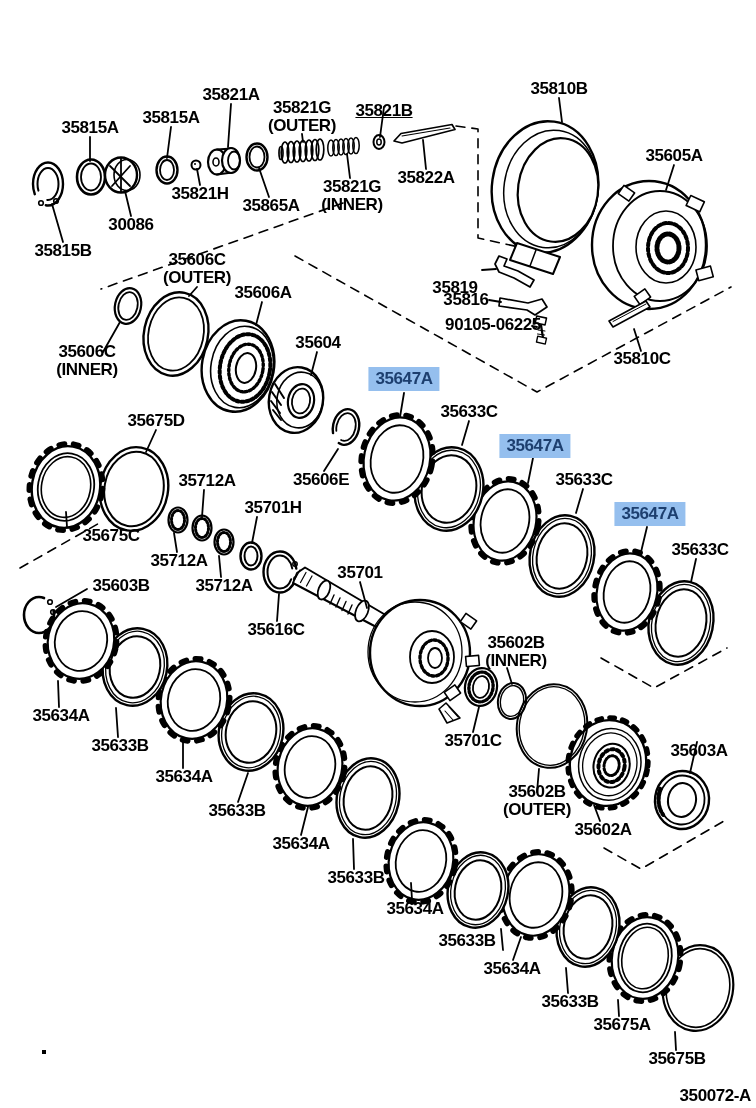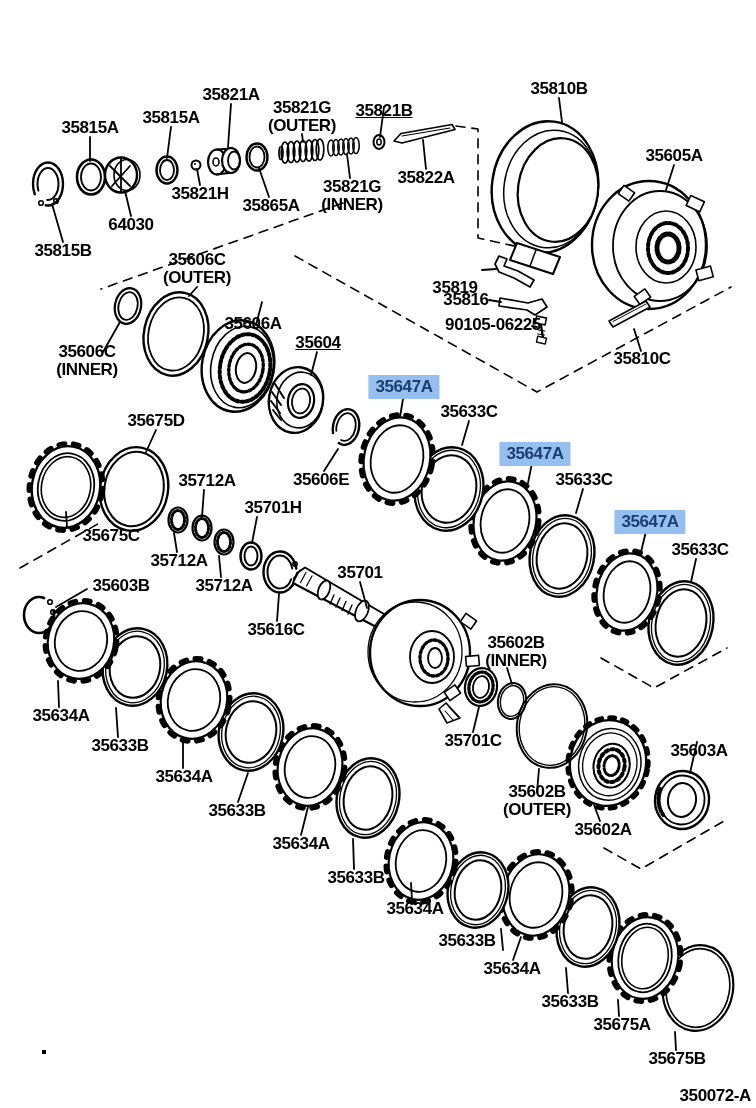--- a/index.html
+++ b/index.html
@@ -4,21 +4,21 @@
 <style>
   html,body{margin:0;padding:0;background:#fff;}
   .stage{position:relative;width:756px;height:1108px;background:#fff;overflow:hidden;
          font-family:"Liberation Sans",sans-serif;}
   .artwork{position:absolute;left:0;top:0;z-index:1;}
   .labels-layer{position:absolute;left:0;top:0;width:756px;height:1108px;z-index:2;}
   .part-label{position:absolute;transform:translate(-50%,-50%);
       font-weight:700;font-size:17px;line-height:18px;letter-spacing:-0.4px;
       color:#000;text-align:center;white-space:nowrap;}
   .part-label.highlighted{background:var(--hl-bg,#95bfee);color:var(--hl-text,#1d3f6f);
-      padding:3px 7px;margin-top:8px;}
+      padding:3px 7px;}
   .diagram-code{position:absolute;right:5px;top:1086px;font-weight:700;font-size:17px;
       letter-spacing:-0.4px;color:#000;}
   .stray-dot{position:absolute;left:42px;top:1050px;width:4px;height:4px;background:#000;}
 </style>
 </head>
 <body>
 
 <div class="stage">
 
   <svg class="artwork" width="756" height="1108" viewBox="0 0 756 1108" stroke="#000" fill="none" stroke-linecap="round" stroke-linejoin="round">
@@ -422,49 +422,49 @@
         <div class="lbl-line">35821G</div>
         <div class="lbl-line">(INNER)</div>
       </div>
       <div class="part-label" style="left: 200px; top: 194px;">
         <div class="lbl-line">35821H</div>
       </div>
       <div class="part-label" style="left: 271px; top: 206px;">
         <div class="lbl-line">35865A</div>
       </div>
       <div class="part-label" style="left: 131px; top: 225px;">
-        <div class="lbl-line">64030</div>
+        <div class="lbl-line">30086</div>
       </div>
       <div class="part-label" style="left: 63px; top: 251px;">
         <div class="lbl-line">35815B</div>
       </div>
       <div class="part-label" style="left: 197px; top: 269px;">
         <div class="lbl-line">35606C</div>
         <div class="lbl-line">(OUTER)</div>
       </div>
-      <div class="part-label" style="left: 253px; top: 293px; margin-top: 31px;">
+      <div class="part-label" style="left: 263px; top: 293px;">
         <div class="lbl-line">35606A</div>
       </div>
       <div class="part-label" style="left: 455px; top: 276px; margin-top: 12px;">
         <div class="lbl-line">35819</div>
       </div>
       <div class="part-label" style="left: 466px; top: 300px;">
         <div class="lbl-line">35816</div>
       </div>
       <div class="part-label" style="left: 477px; top: 325px; margin-left: 16px;">
         <div class="lbl-line">90105-06225</div>
       </div>
       <div class="part-label" style="left: 642px; top: 359px;">
         <div class="lbl-line">35810C</div>
       </div>
       <div class="part-label" style="left: 87px; top: 361px;">
         <div class="lbl-line">35606C</div>
         <div class="lbl-line">(INNER)</div>
       </div>
-      <div class="part-label" style="left: 318px; top: 343px; text-decoration: underline;">
+      <div class="part-label" style="left: 318px; top: 343px;">
         <div class="lbl-line">35604</div>
       </div>
       <div class="part-label highlighted" style="left: 404px; top: 379px;">
         <div class="lbl-line">35647A</div>
       </div>
       <div class="part-label" style="left: 156px; top: 421px;">
         <div class="lbl-line">35675D</div>
       </div>
       <div class="part-label" style="left: 469px; top: 412px;">
         <div class="lbl-line">35633C</div>

